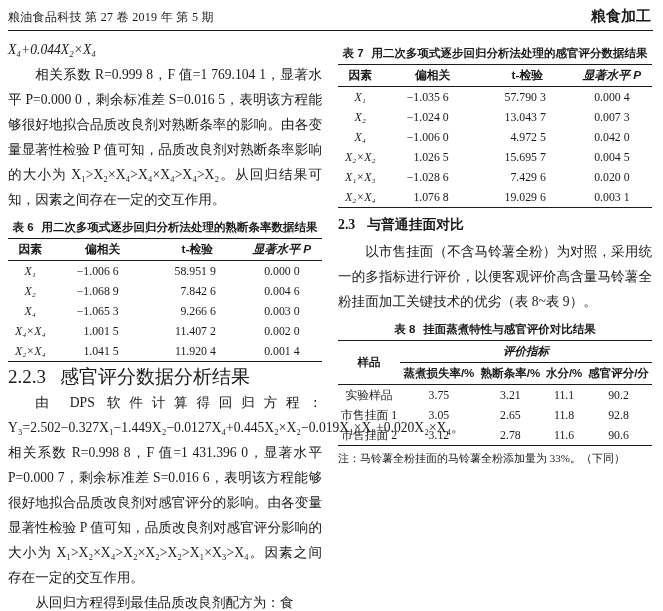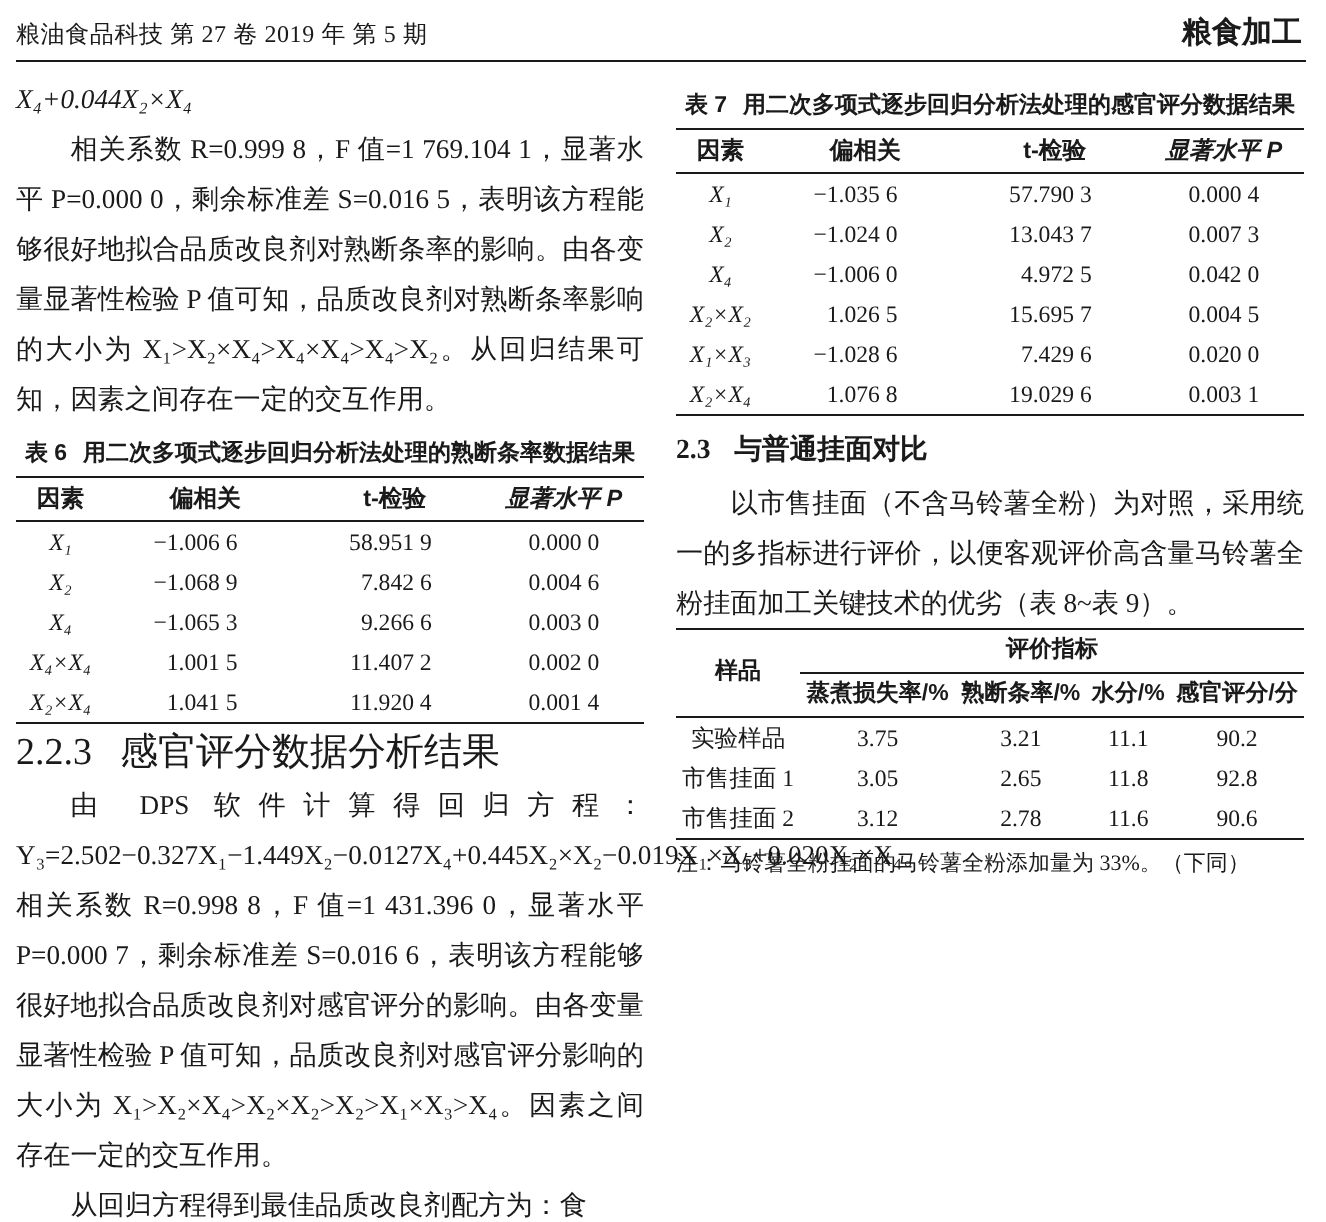--- a/index.html
+++ b/index.html
@@ -58,21 +58,21 @@
   }
   table.three-line td { padding: 2.5px 2px; line-height: 15px; text-align: center; }
   td.factor { font-style: italic; }
   .col-num { text-align: right !important; margin-top: 44px; }
   td.num2, th.h2 { padding-right: 34px !important; }
   td.num3, th.h3 { padding-right: 26px !important; }
   th.h2, th.h3 { text-align: center !important; padding-right: 2px !important; }
   .p-ital { font-style: italic; font-family: "Liberation Serif", serif; font-weight: bold; }
 
   
-  table.cmp th.group { border-bottom: 0.8px solid #1a1a1a; }
+  table.cmp th.group { border-bottom: 0.8px solid #1a1a1a; font-style: italic; }
   table.cmp th.sample-col { border-bottom: 0.8px solid #1a1a1a; }
   table.cmp th { font-size: 11.5px; }
   table.cmp td { font-size: 11.8px; }
   .tbl-note { font-size: 11px; line-height: 16px; margin-top: 4px; text-align: left; }
 </style>
 </head>
 <body>
 
 <div class="page">
 
@@ -200,20 +200,23 @@
           </tr>
         </tbody>
       </table>
 
       <div class="heading2">
         <span class="sec-no">2.3</span><span>与普通挂面对比</span>
       </div>
 
       <p class="body">以市售挂面（不含马铃薯全粉）为对照，采用统一的多指标进行评价，以便客观评价高含量马铃薯全粉挂面加工关键技术的优劣（表 8~表 9）。</p>
 
+      <div class="tbl-caption">
+        <span class="tbl-no">表 8</span><span>挂面蒸煮特性与感官评价对比结果</span>
+      </div>
 
       <table class="three-line cmp">
         <thead>
           <tr>
             <th class="sample-col" rowspan="2">样品</th>
             <th class="group" colspan="4">评价指标</th>
           </tr>
           <tr>
             <th>蒸煮损失率/%</th>
             <th>熟断条率/%</th>

